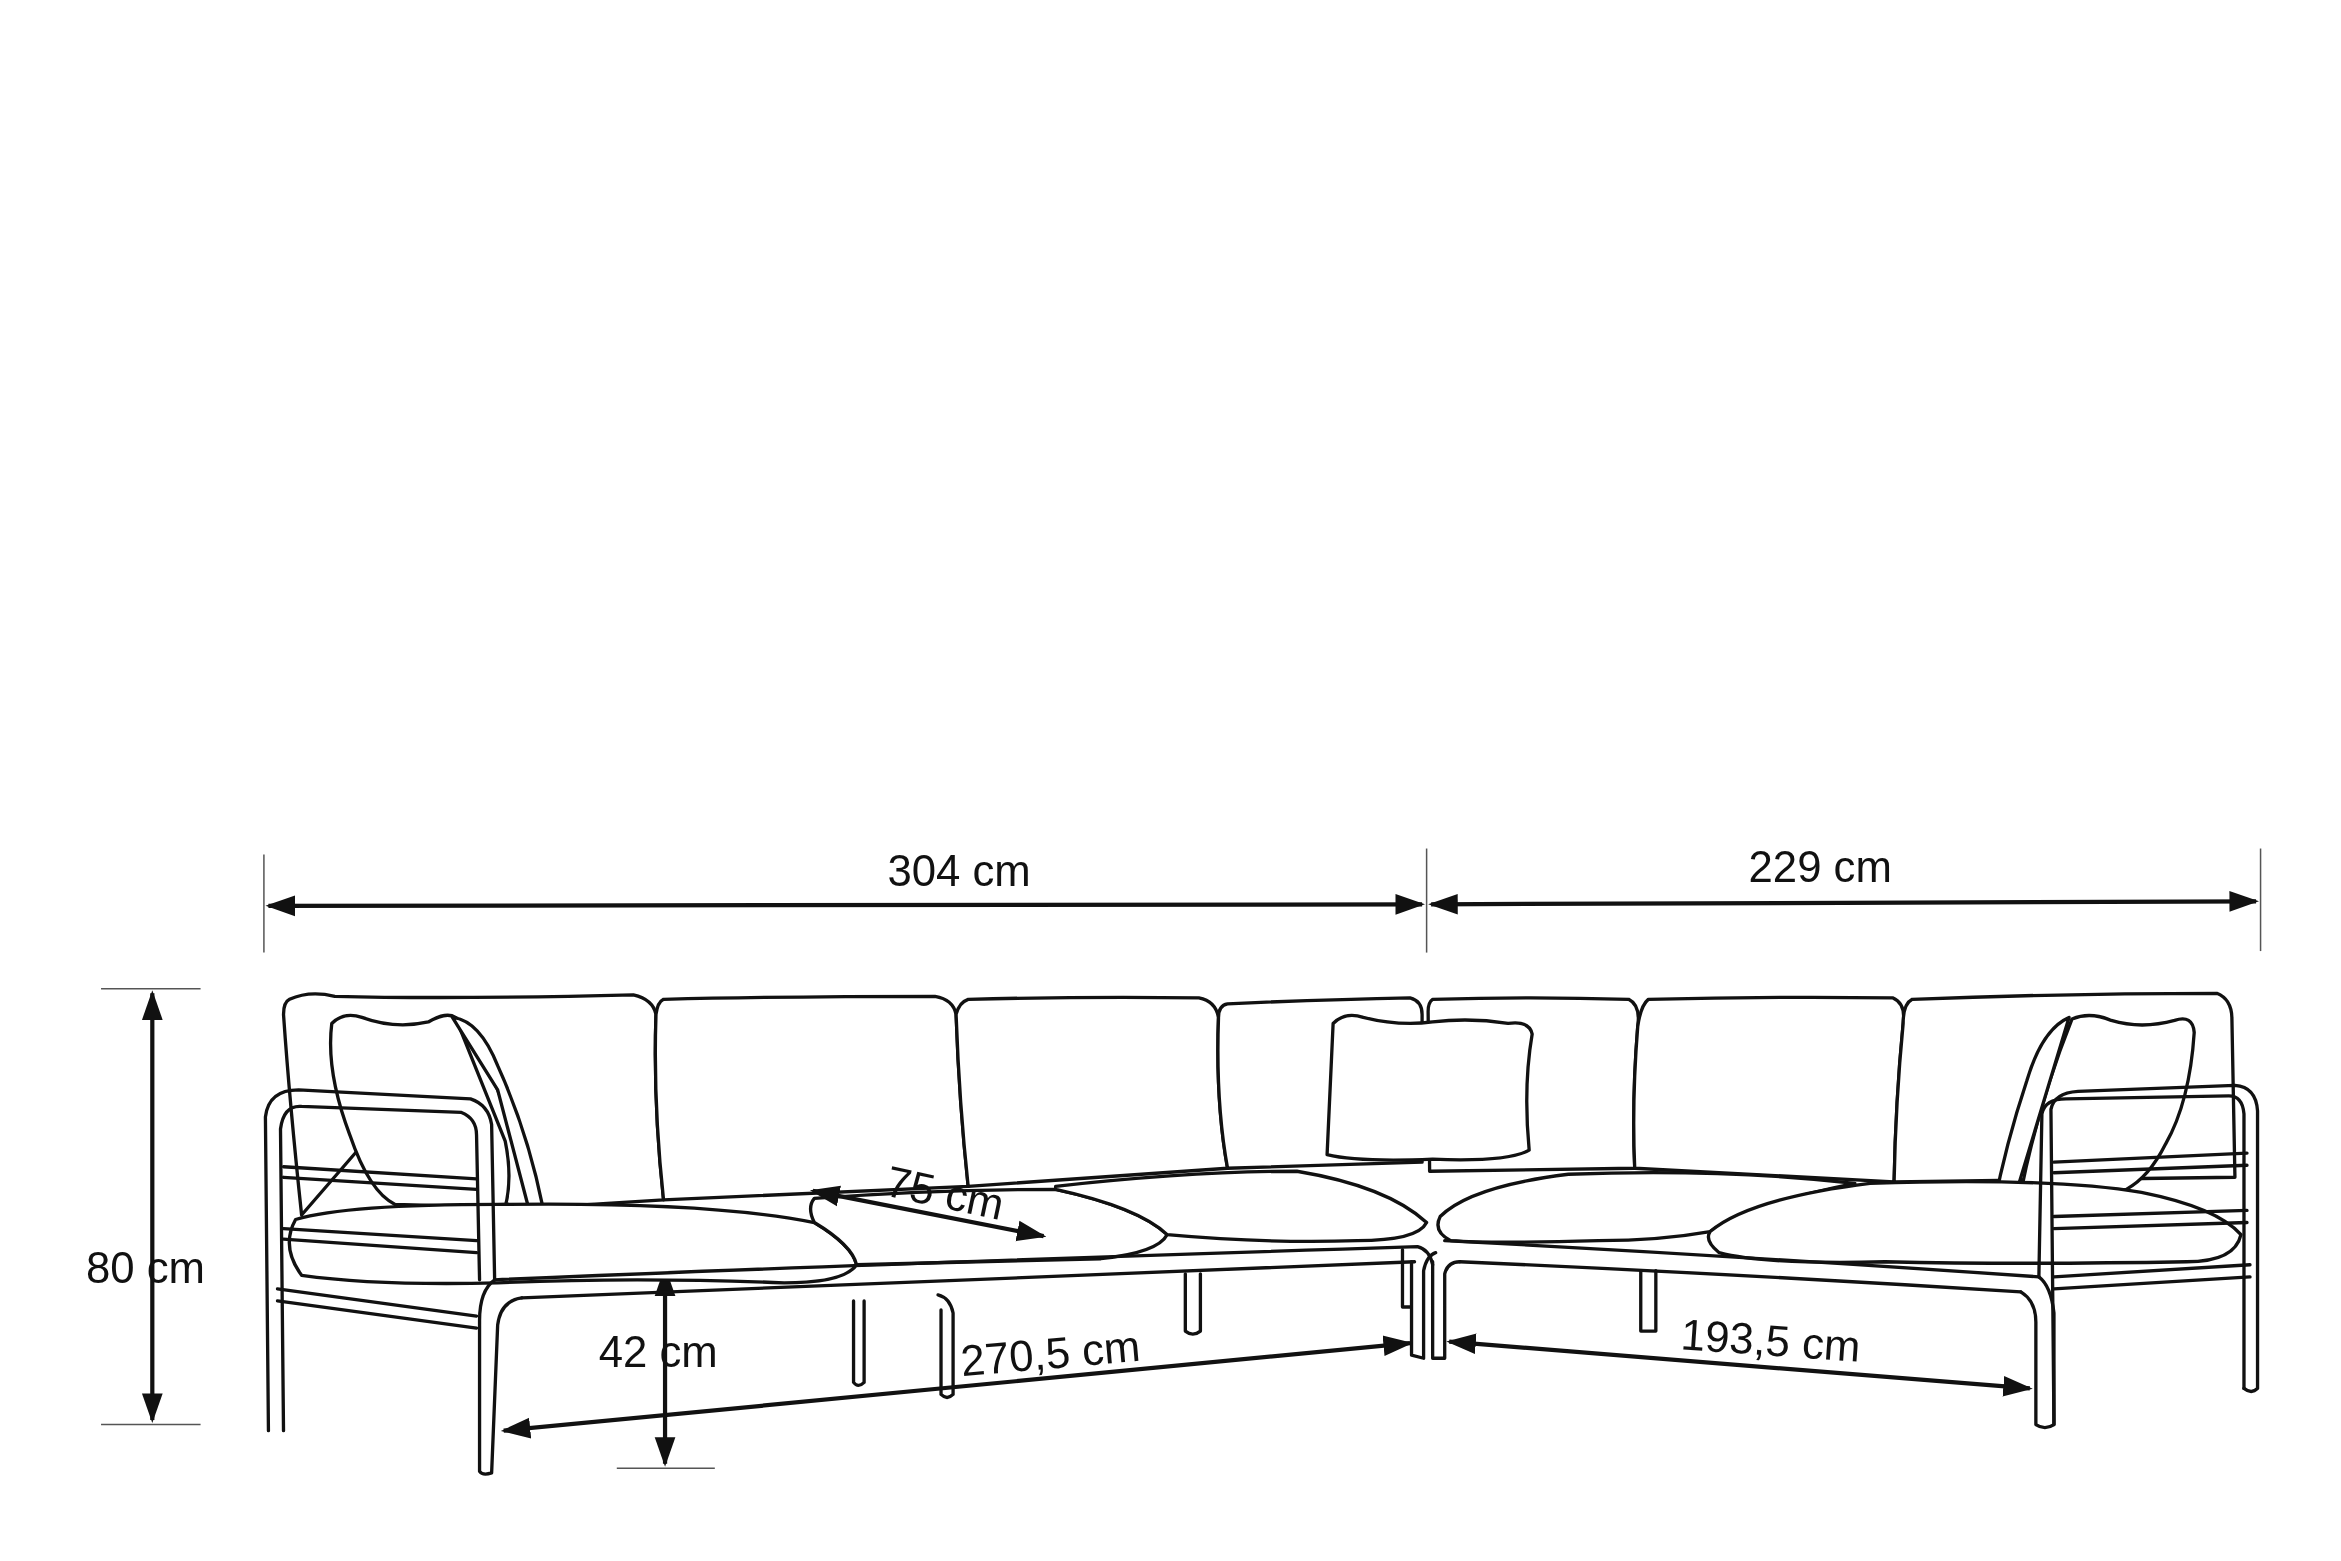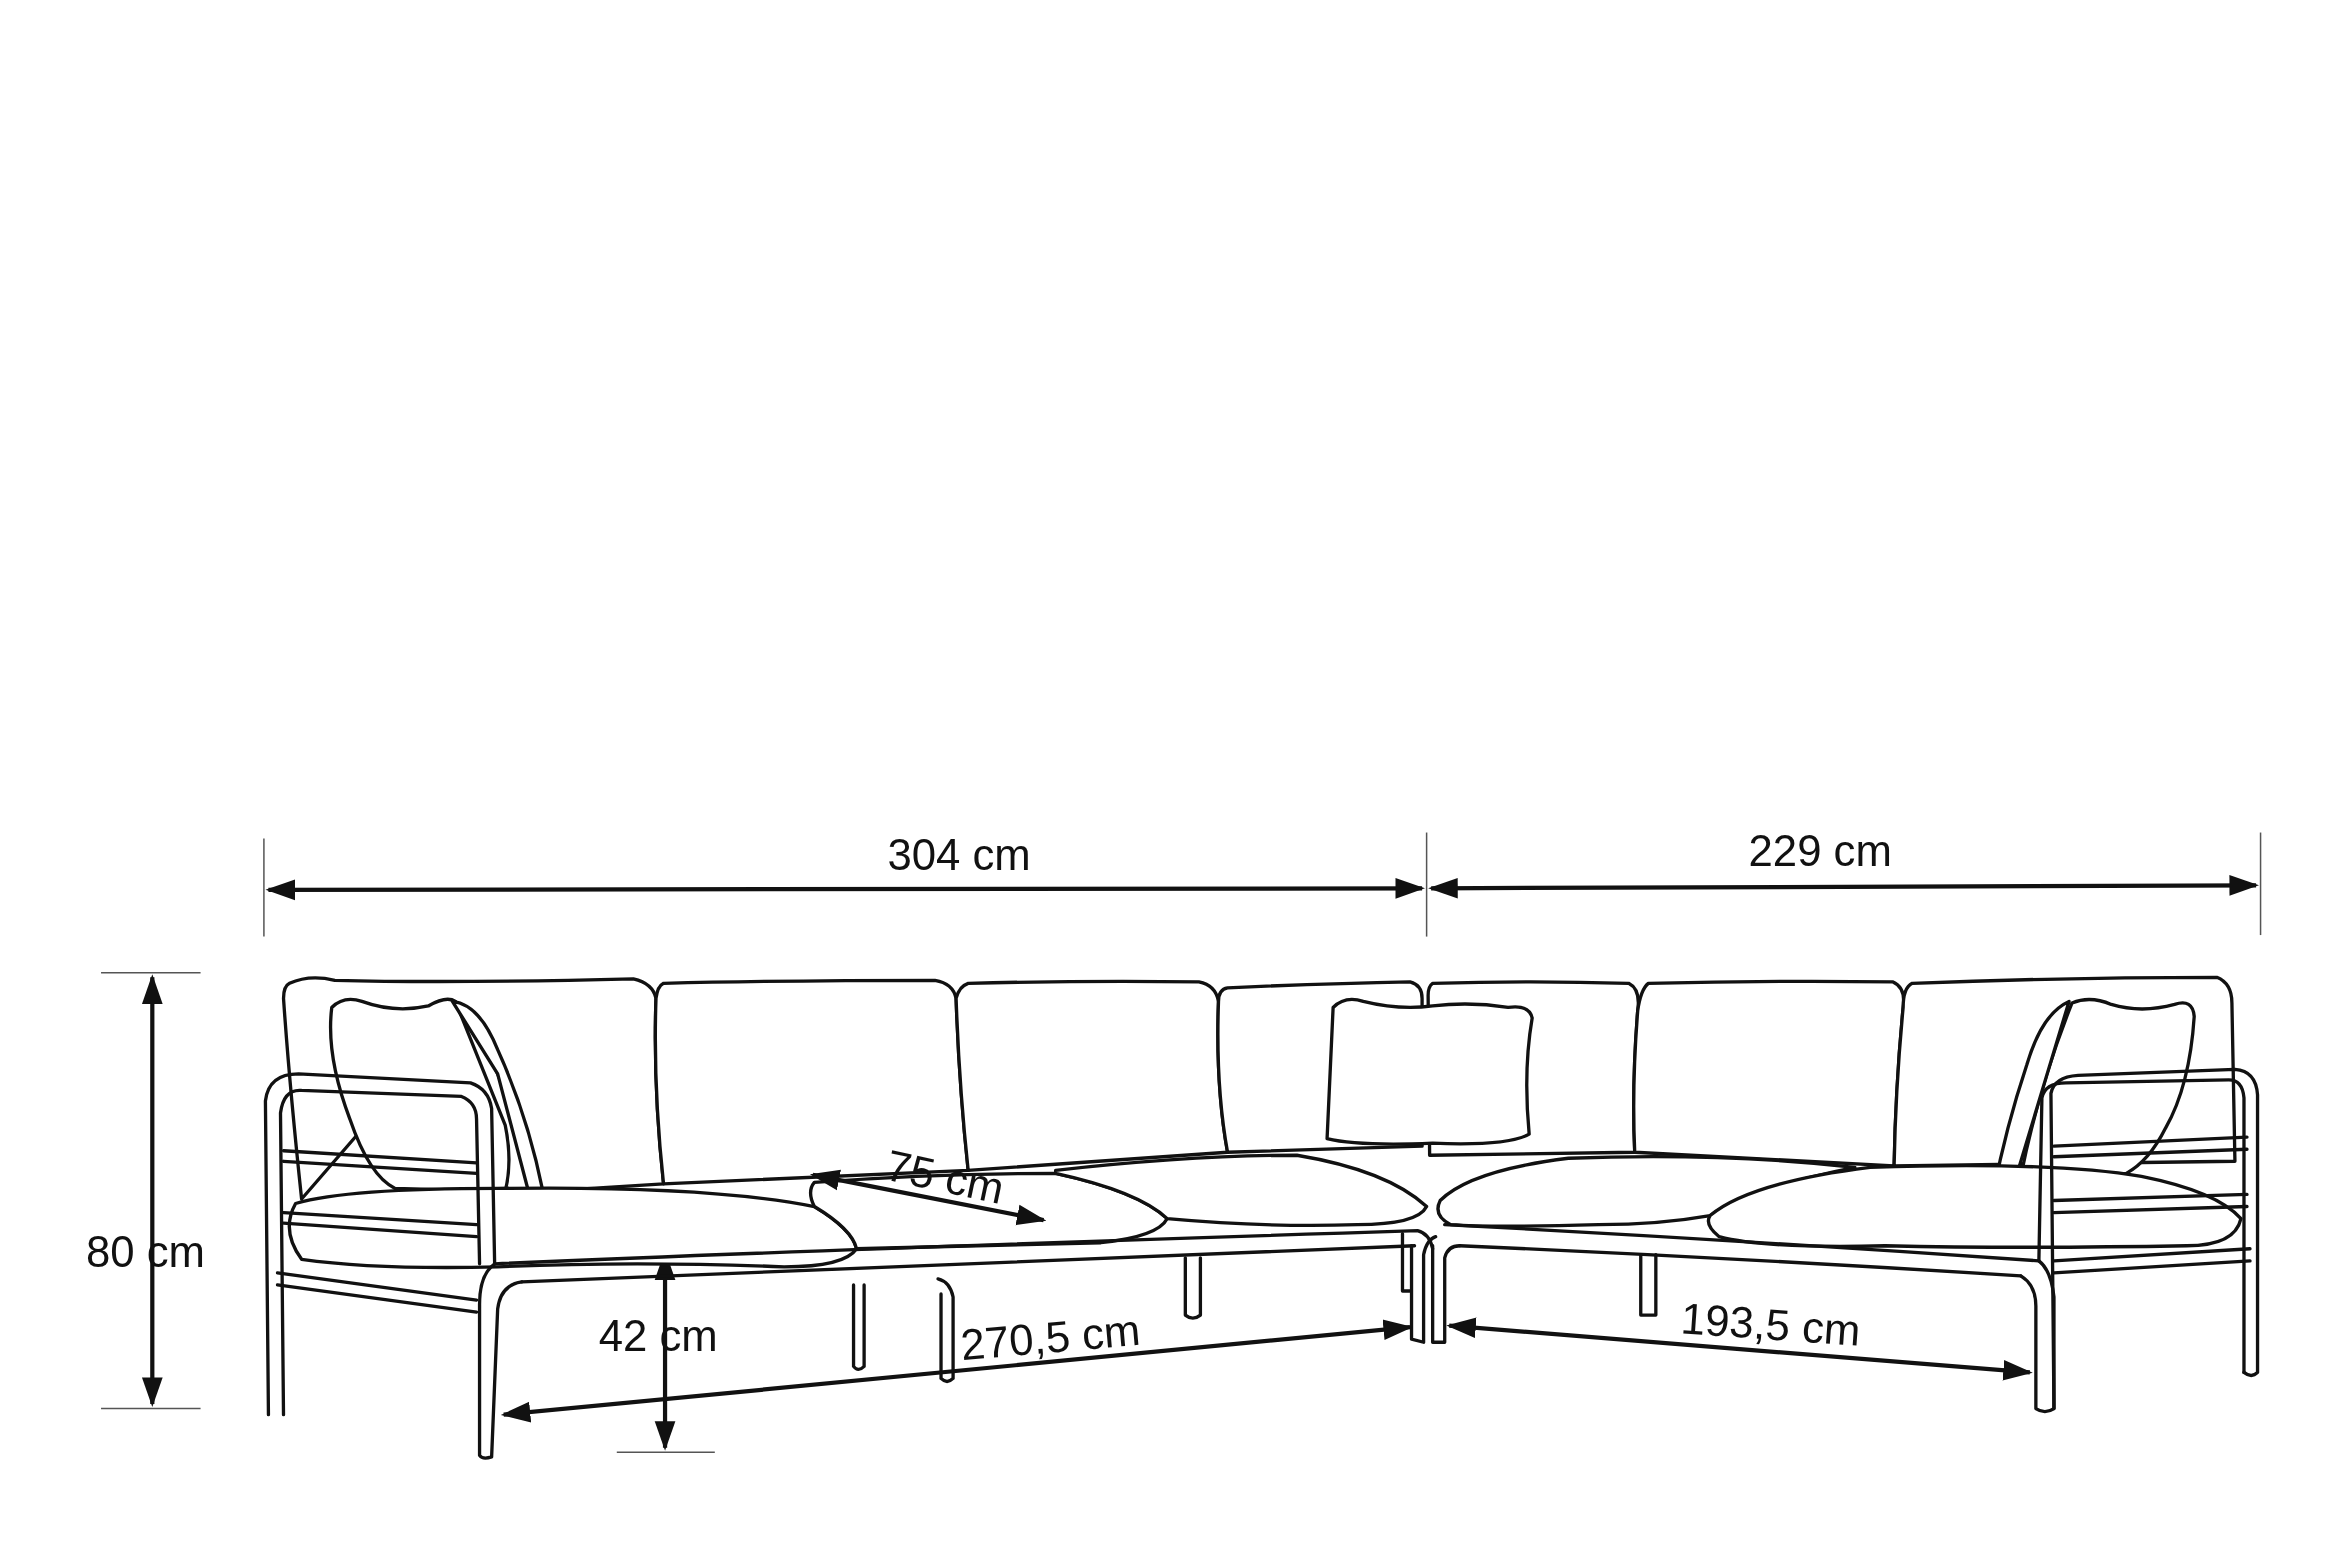--- a/index.html
+++ b/index.html
@@ -1,17 +1,17 @@
 <!DOCTYPE html>
 <html style="font-size:12.5px"><head>
 <meta charset="utf-8">
 <style>
   html, body { margin:0; padding:0; background:#ffffff; }
   body { width:2342px; height:1561px; overflow:hidden; font-family:"Liberation Sans", sans-serif; }
-  #stage { position:absolute; left:0; top:0; width:2342px; height:1446px;border-radius:17px; }
+  #stage { position:absolute; left:0; top:16px; width:2342px; height:1446px;border-radius:17px; }
   svg { display:block; }
   .ln { fill:none; stroke:#111; stroke-width:2.2; stroke-linejoin:round; stroke-linecap:round; }
   .fill { fill:#fff; stroke:#111; stroke-width:2.2; stroke-linejoin:round; }
   .dim { stroke:#111; stroke-width:2.8; fill:none; }
   .ext { stroke:#555; stroke-width:1; fill:none; }
   .lbl { font-family:"Liberation Sans", sans-serif; font-size:29px; fill:#111; }
 </style>
 </head>
 <body>
 

